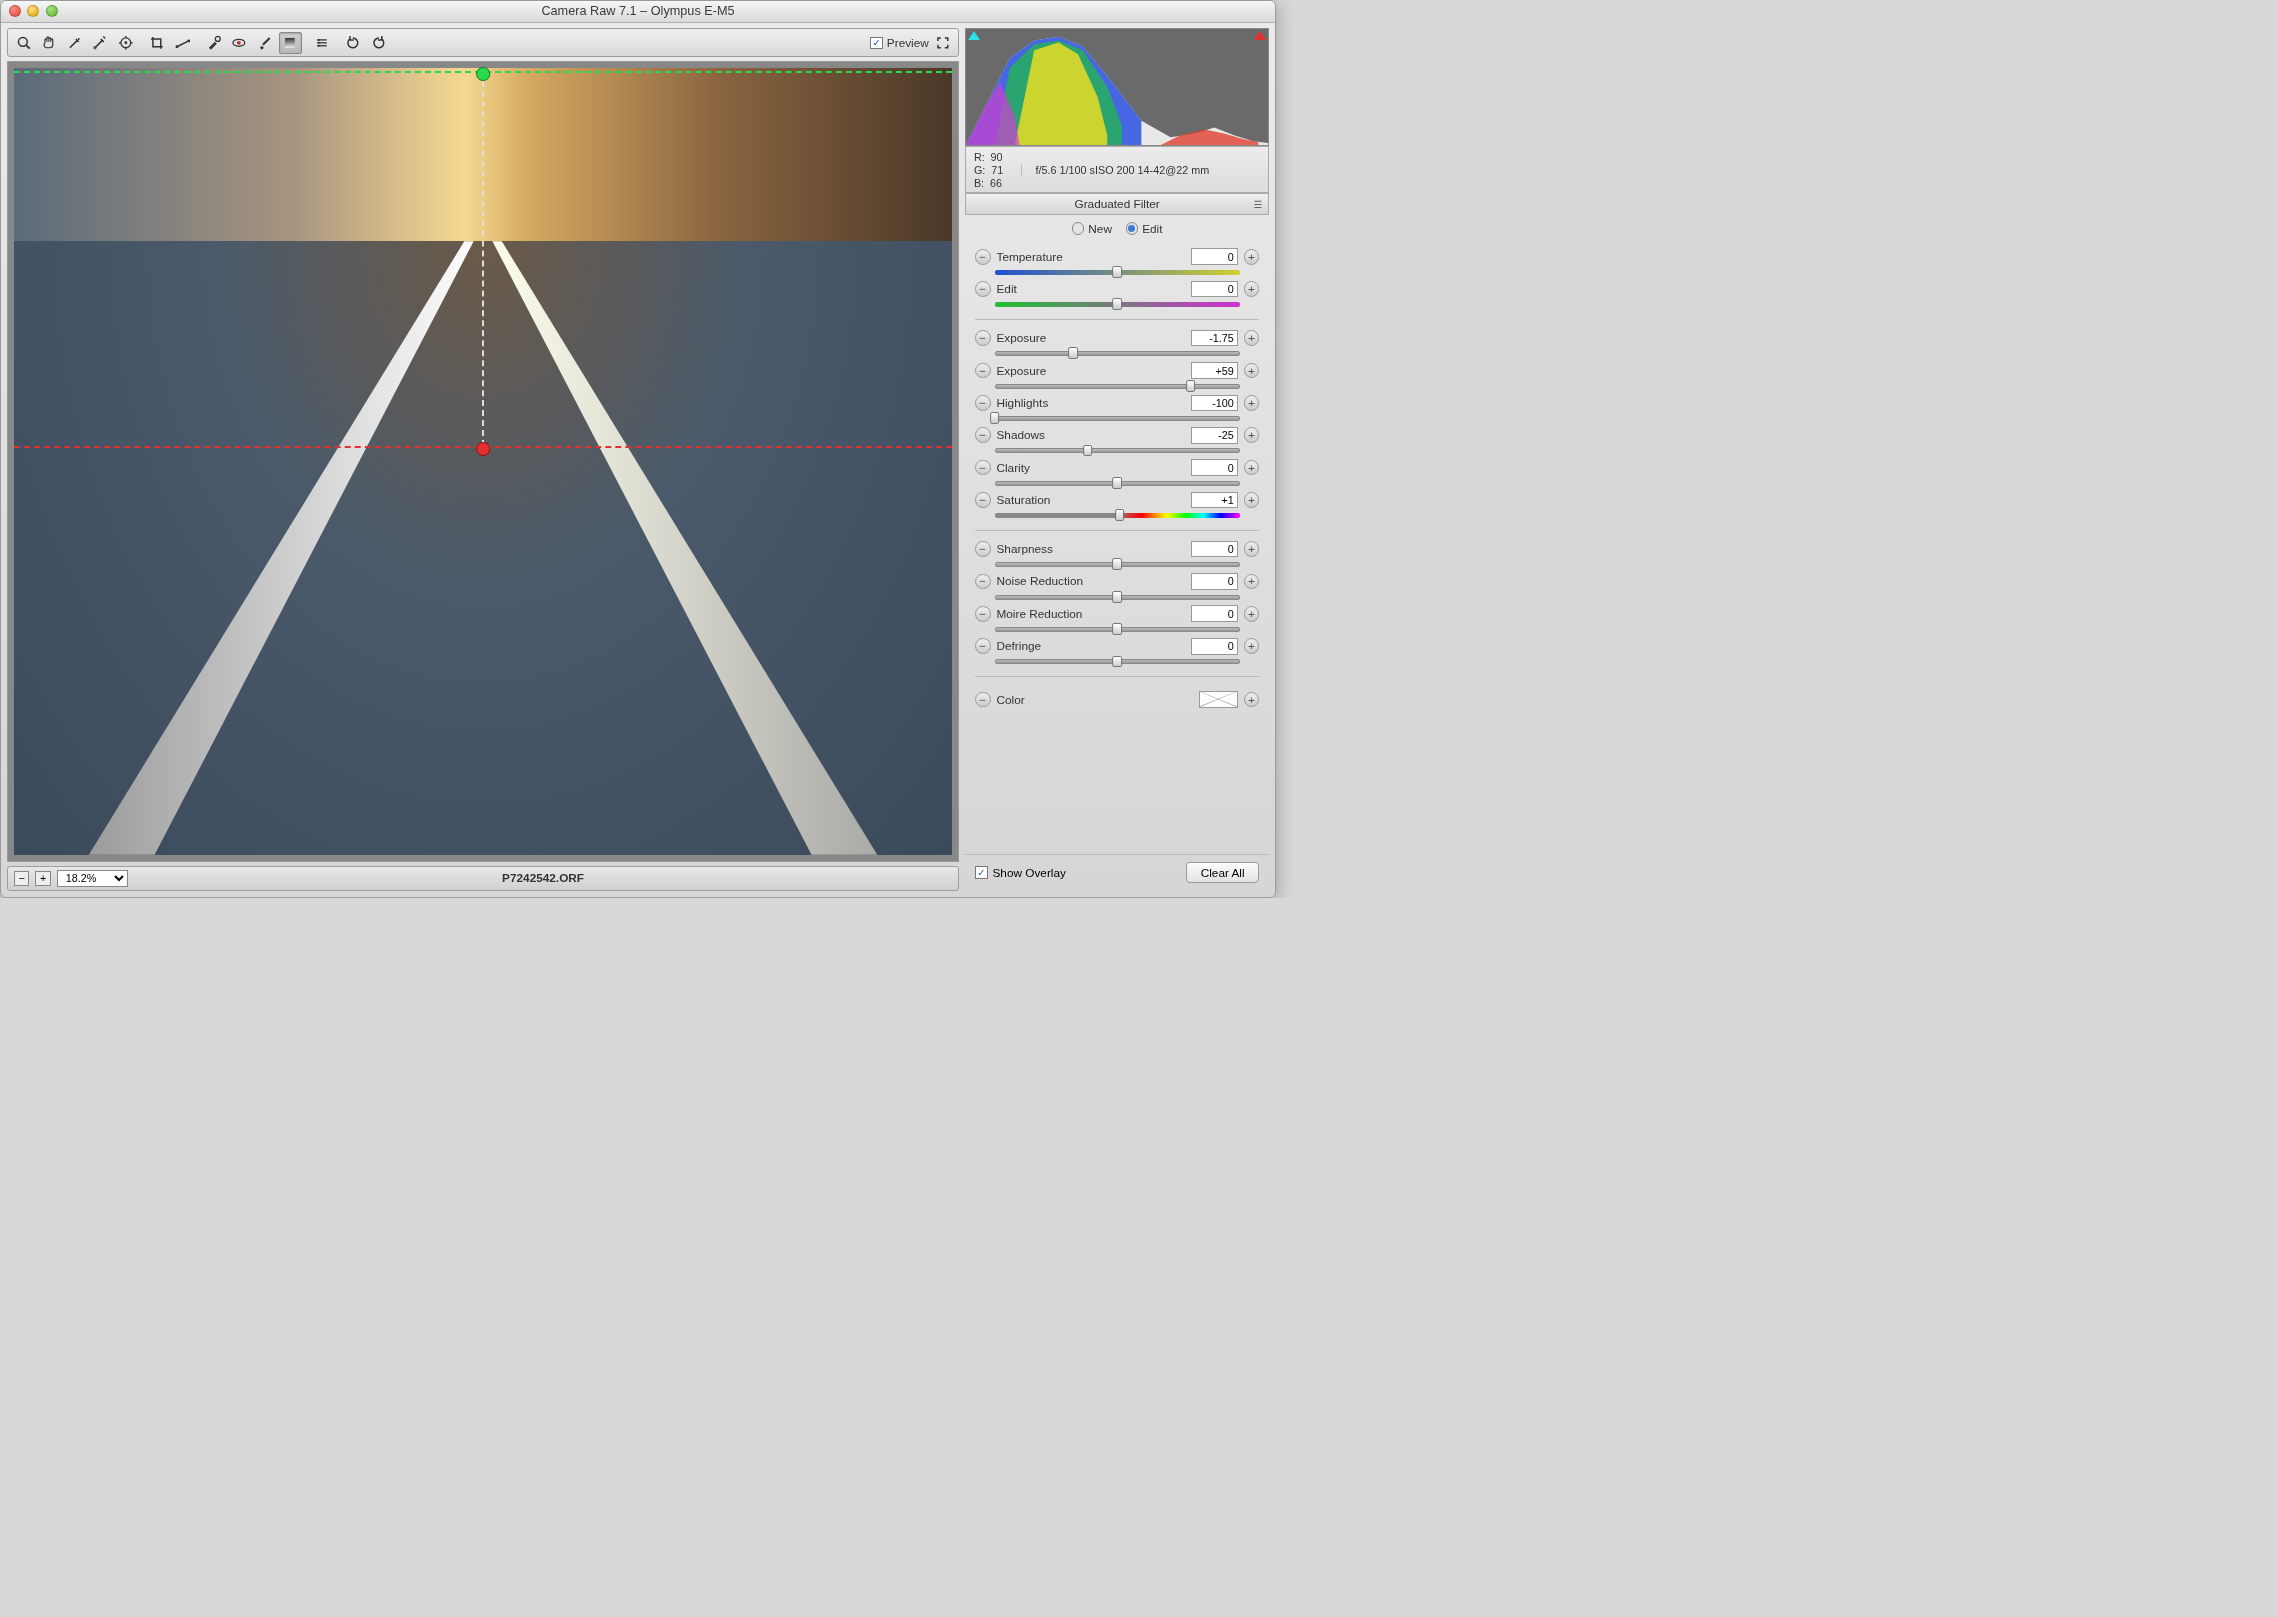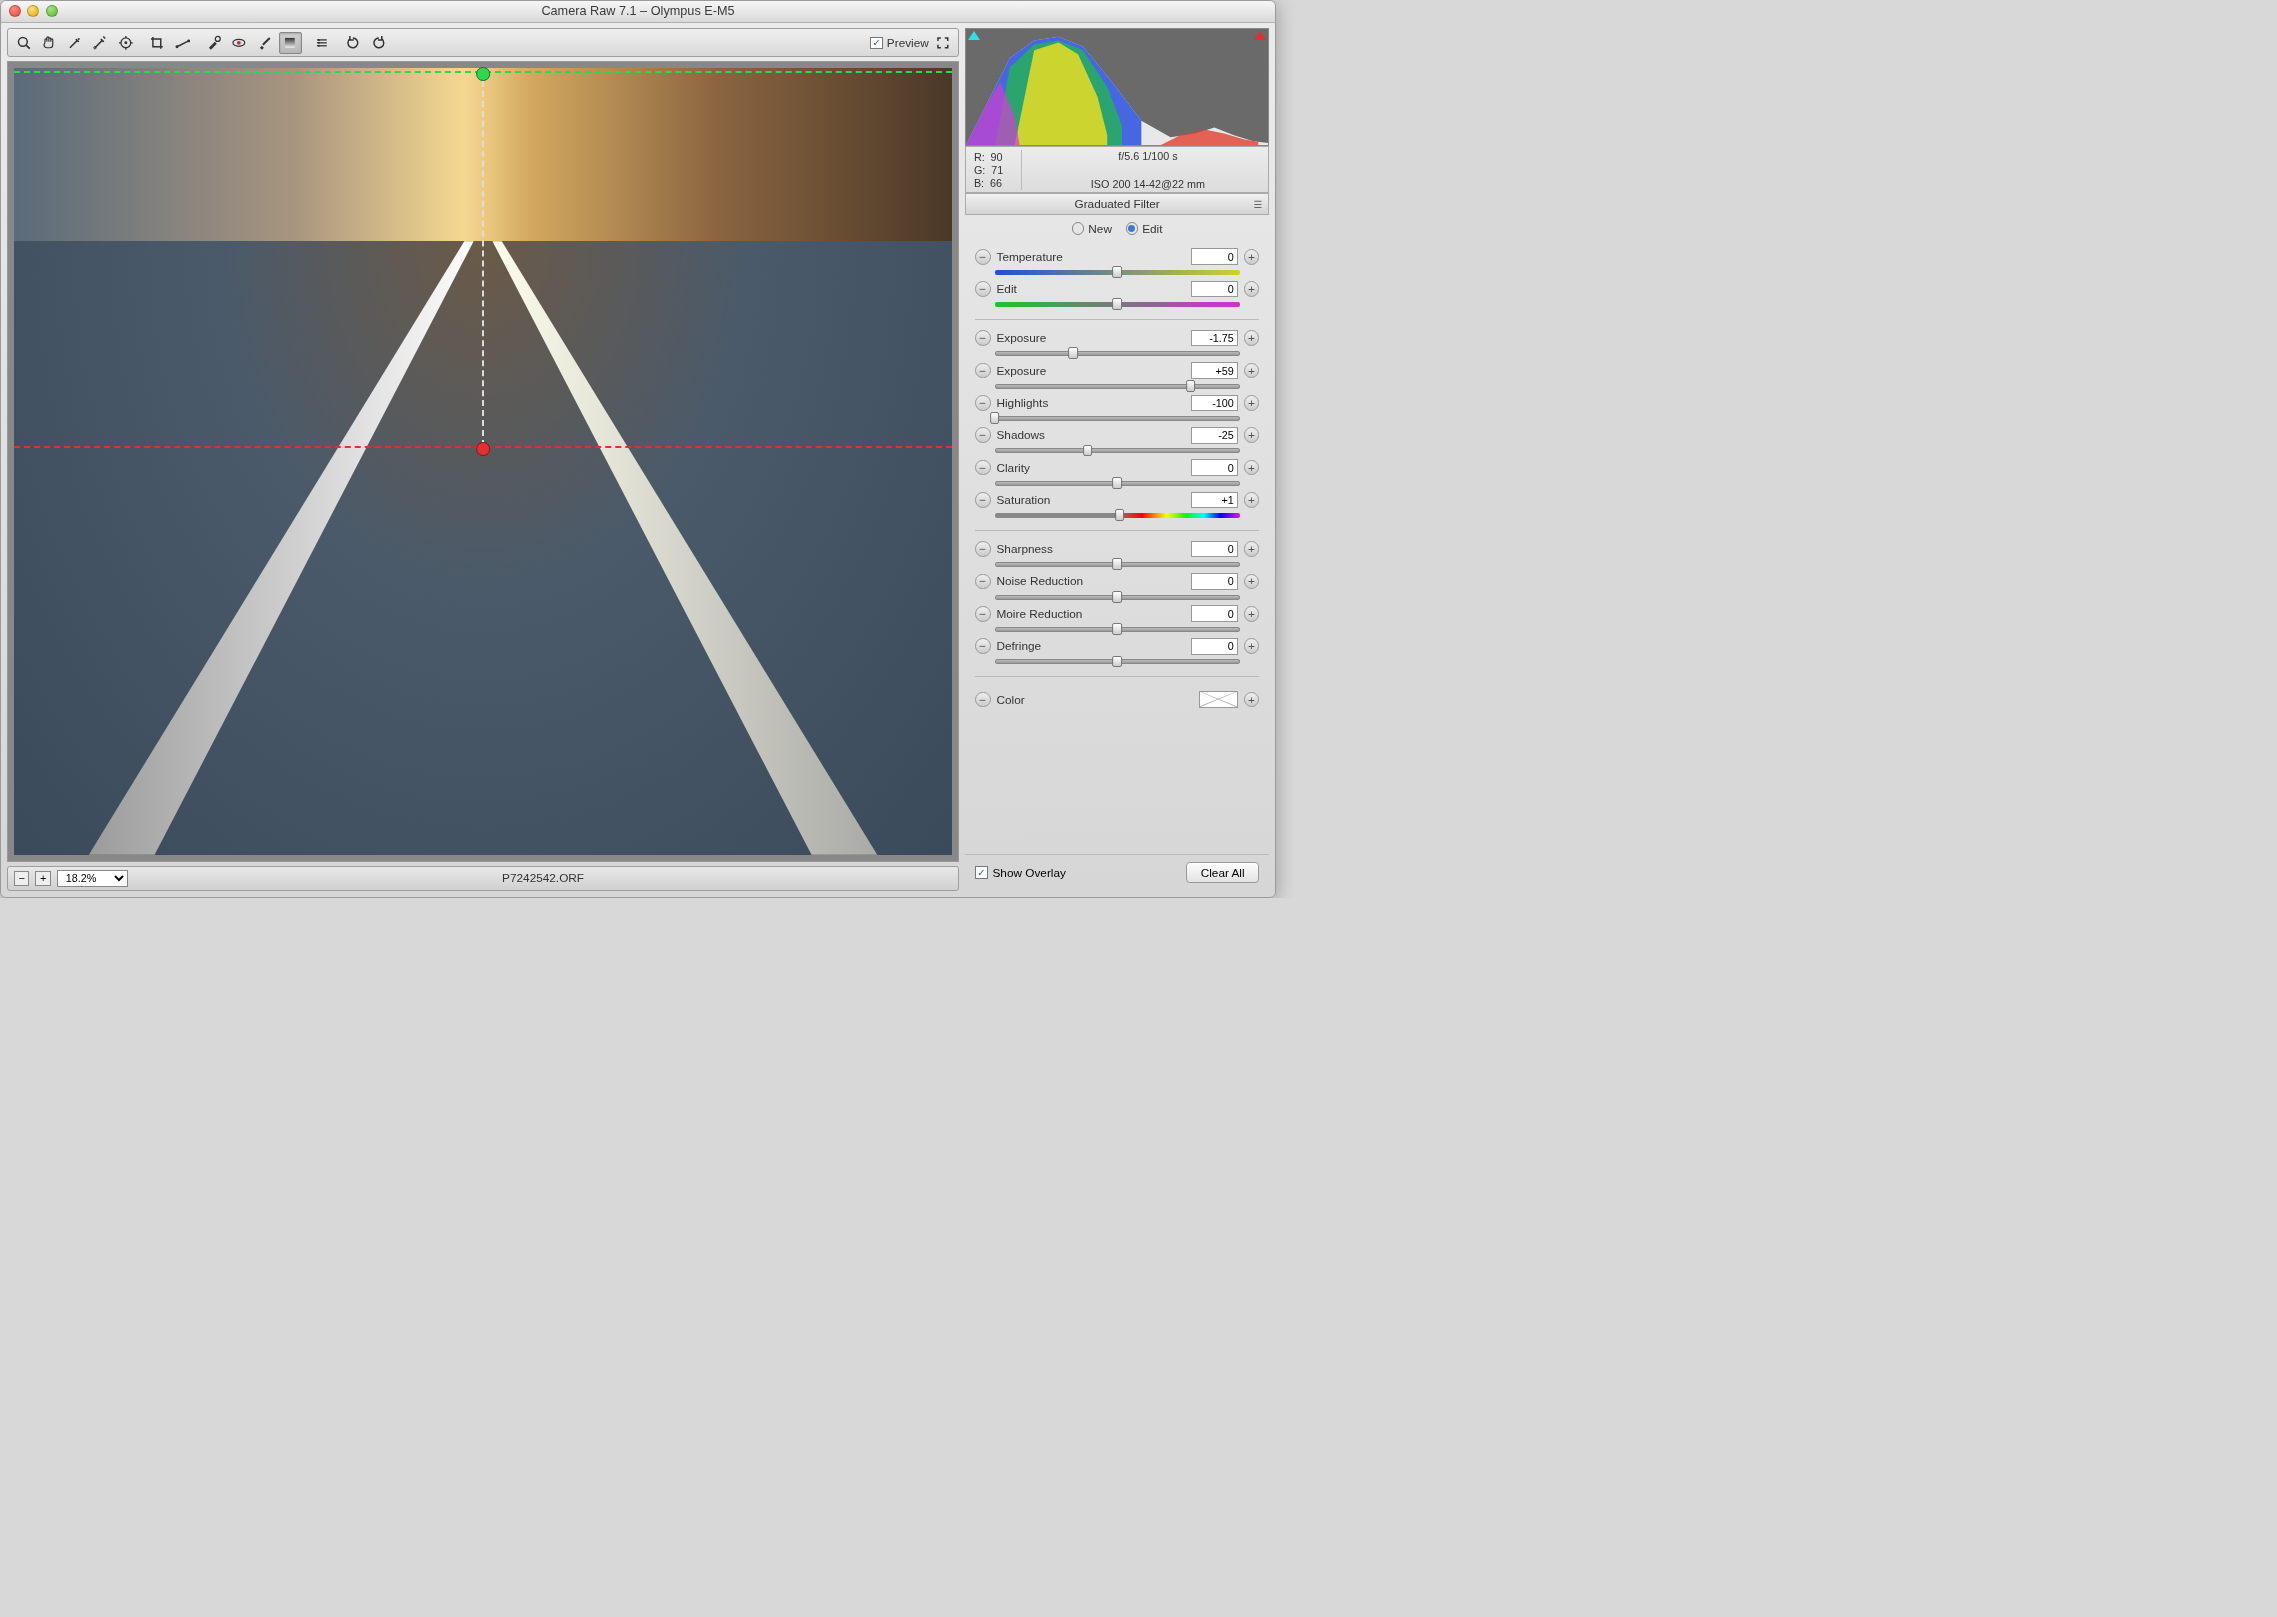--- a/index.html
+++ b/index.html
@@ -29,34 +29,34 @@
 .rail-l { position: absolute; background: linear-gradient(90deg,#888,#fff,#888); clip-path: polygon(48% 0%, 49% 0%, 15% 100%, 8% 100%); width: 100%; height: 100%; }
 .rail-r { position: absolute; background: linear-gradient(90deg,#888,#ffe,#999); clip-path: polygon(51% 0%, 52% 0%, 92% 100%, 85% 100%); width: 100%; height: 100%; }
 .grad-top { position: absolute; left: 0; right: 0; top: 2.9px; border-top: 2px dashed #2bd94f; }
 .grad-top-dot { position: absolute; left: 50%; top: -5.9px; width: 13.7px; height: 13.7px; background: #2bd94f; border: 1px solid #0a7a20; border-radius: 50%; transform: translateX(-50%); }
 .grad-mid { position: absolute; left: 0; right: 0; top: 48%; border-top: 2px dashed #e03030; }
 .grad-mid-dot { position: absolute; left: 50%; top: -5.9px; width: 13.7px; height: 13.7px; background: #e03030; border: 1px solid #8a1010; border-radius: 50%; transform: translateX(-50%); }
 .grad-vert { position: absolute; top: 2.9px; bottom: 52%; left: 50%; border-left: 2px dashed #ddd; transform: translateX(-50%); }
 .bottom-bar { height: 25.5px; display: flex; align-items: center; background: linear-gradient(#e8e8e8,#d0d0d0); border: 1px solid #9e9e9e; border-radius: 2.9px; padding: 0 5.9px; gap: 5.9px; }
 .zoom-btn { width: 15.7px; height: 15.7px; border: 1px solid #888; background: #eee; font-size: 10.8px; display: flex; align-items: center; justify-content: center; cursor: pointer; }
 .zoom-select { width: 71px; height: 17.6px; font-size: 10.8px; border: 1px solid #888; background: #fff; padding: 0 3.9px; }
-.filename { flex: 1; text-align: center; font-size: 11.8px; color: #333; }
+.filename { flex: 1; text-align: center; font-size: 11.8px; color: #333; font-weight: bold; }
 .footer { height: 39px; display: flex; align-items: center; padding: 0 9.8px; gap: 9.8px; background: linear-gradient(#e4e4e4,#cfcfcf); border-top: 1px solid #b0b0b0; border-radius: 0 0 5.9px 5.9px; }
 .btn { height: 21px; padding: 0 13.7px; font-size: 11.8px; background: linear-gradient(#fdfdfd,#e2e2e2); border: 1px solid #9a9a9a; border-radius: 3.9px; cursor: pointer; box-shadow: 0 1px 0 rgba(255,255,255,.6) inset; }
 .btn.primary { background: linear-gradient(#b5d8ff,#6fa8e8); border-color: #4a7ab8; color: #1a3a5a; font-weight: 500; box-shadow: 0 0 0 2.9px rgba(100,160,240,.4); }
 .footer-link { flex: 1; text-align: center; font-size: 10.8px; color: #1a5ab8; text-decoration: underline; cursor: pointer; }
 .histogram { height: 118px; background: #6a6a6a; border: 1px solid #888; position: relative; overflow: hidden; }
 .histo-svg { width: 100%; height: 100%; }
 .clip-tl, .clip-tr { position: absolute; top: 2px; width: 0; height: 0; border-left: 6.9px solid transparent; border-right: 6.9px solid transparent; }
 .clip-tl { left: 2px; border-bottom: 9.8px solid #2be0e8; }
 .clip-tr { right: 2px; border-bottom: 9.8px solid #e03030; }
 .metadata { height: 47px; background: linear-gradient(#ececec,#dcdcdc); border: 1px solid #aaa; display: flex; align-items: center; padding: 3.9px 7.8px; font-size: 10.8px; color: #333; gap: 17.6px; }
 .rgb-block { display: flex; flex-direction: column; gap: 1px; }
 .rgb-line { display: flex; gap: 5.9px; }
-.meta-right { display: flex; flex-direction: column; align-items: center; gap: 16px; border-left: 1px solid #bbb; padding-left: 13.7px; flex: 1; }
+.meta-right { display: flex; flex-direction: row; align-items: center; gap: 0; border-left: 1px solid #bbb; padding-left: 13.7px; flex: 1; }
 .panel-header { height: 21.6px; background: linear-gradient(#f0f0f0,#d4d4d4); border: 1px solid #aaa; display: flex; align-items: center; justify-content: center; font-size: 11.8px; color: #333; position: relative; }
 .panel-menu { position: absolute; right: 5.9px; font-size: 9.8px; color: #666; }
 .mode-row { height: 27.4px; display: flex; align-items: center; justify-content: center; gap: 13.7px; font-size: 11.8px; color: #333; }
 .radio-opt { display: flex; align-items: center; gap: 3.9px; }
 .radio { width: 12.7px; height: 12.7px; border: 1px solid #888; border-radius: 50%; display: flex; align-items: center; justify-content: center; }
 .radio.on::after { content: ''; width: 6.9px; height: 6.9px; background: #3a7ad8; border-radius: 50%; }
 .sliders { flex: 1; padding: 5.9px 9.8px; overflow-y: auto; display: flex; flex-direction: column; gap: 3.9px; }
 .slider-row { display: flex; flex-direction: column; gap: 2px; }
 .slider-top { display: flex; align-items: center; gap: 5.9px; }
 .pm-btn { width: 15.7px; height: 15.7px; border-radius: 50%; background: linear-gradient(#eee,#ccc); border: 1px solid #999; font-size: 11.8px; display: flex; align-items: center; justify-content: center; cursor: pointer; color: #555; }

